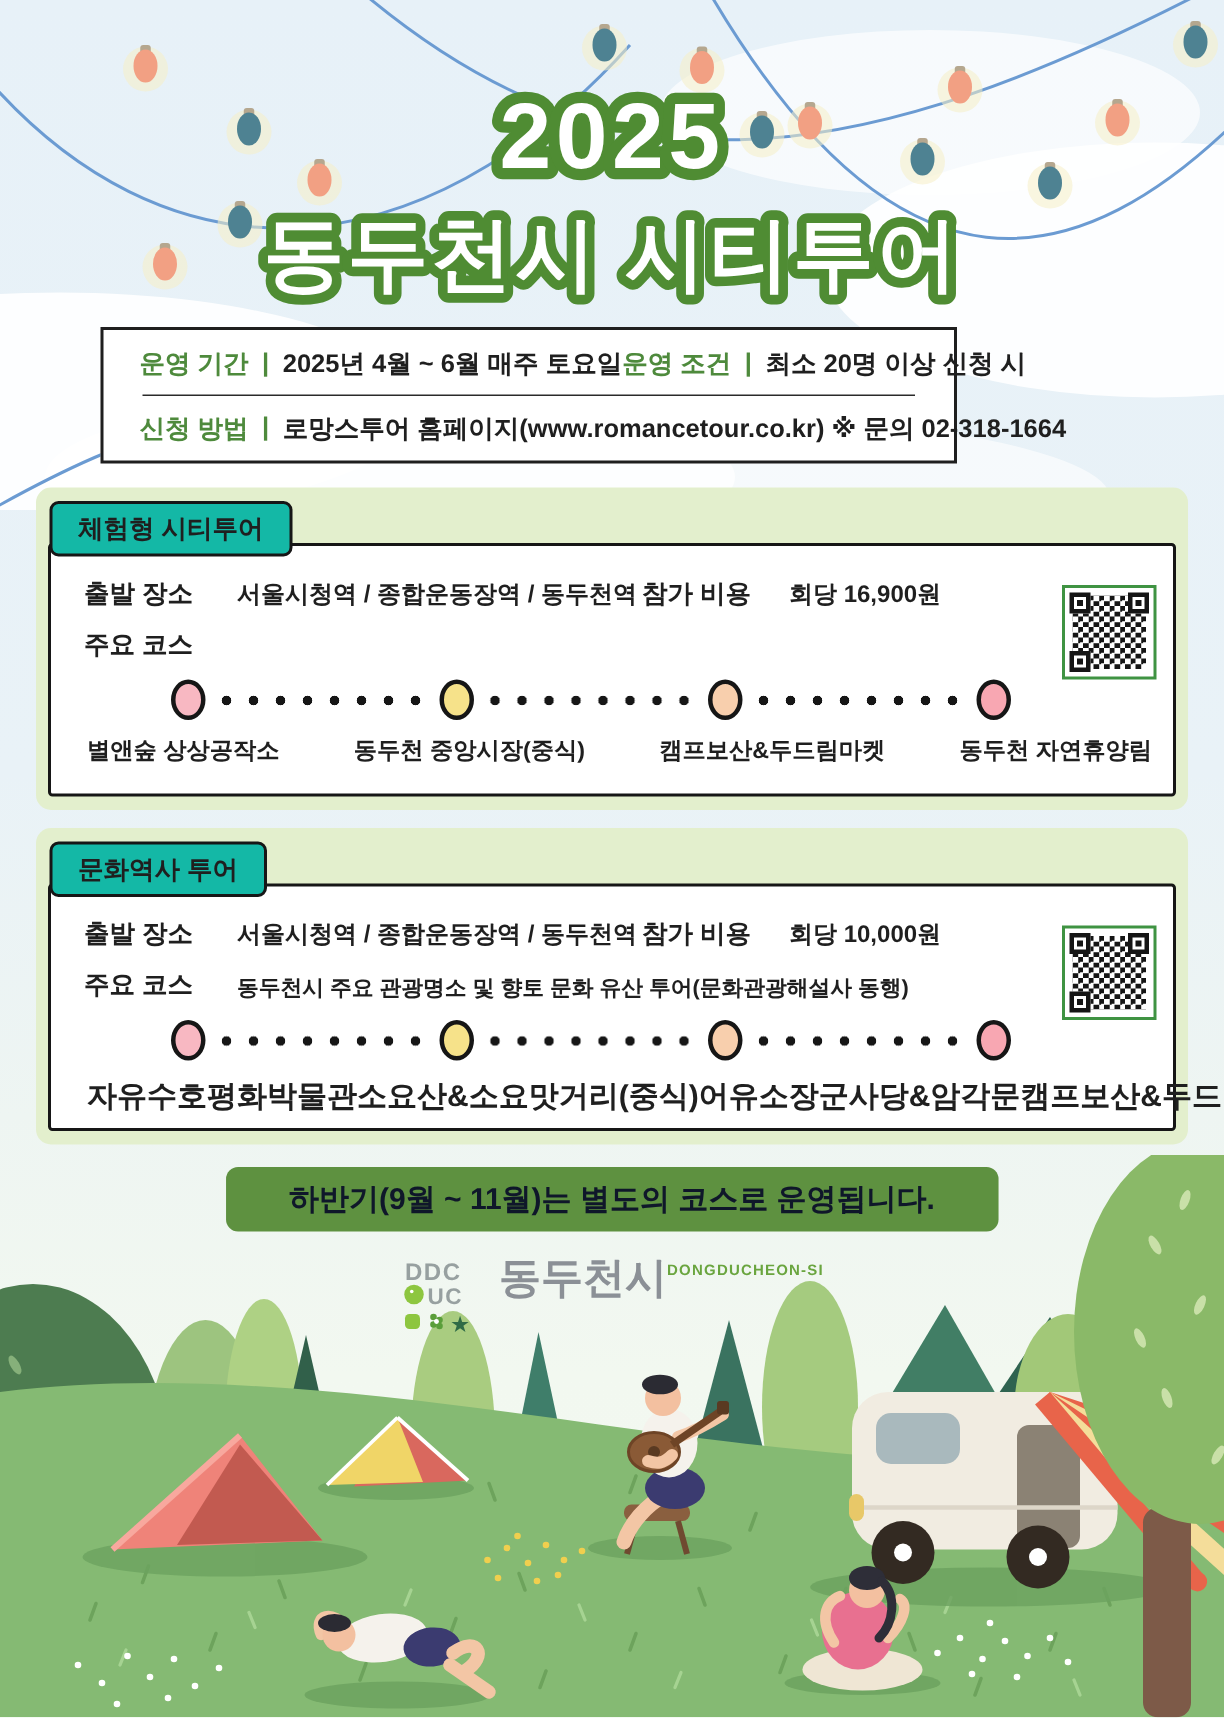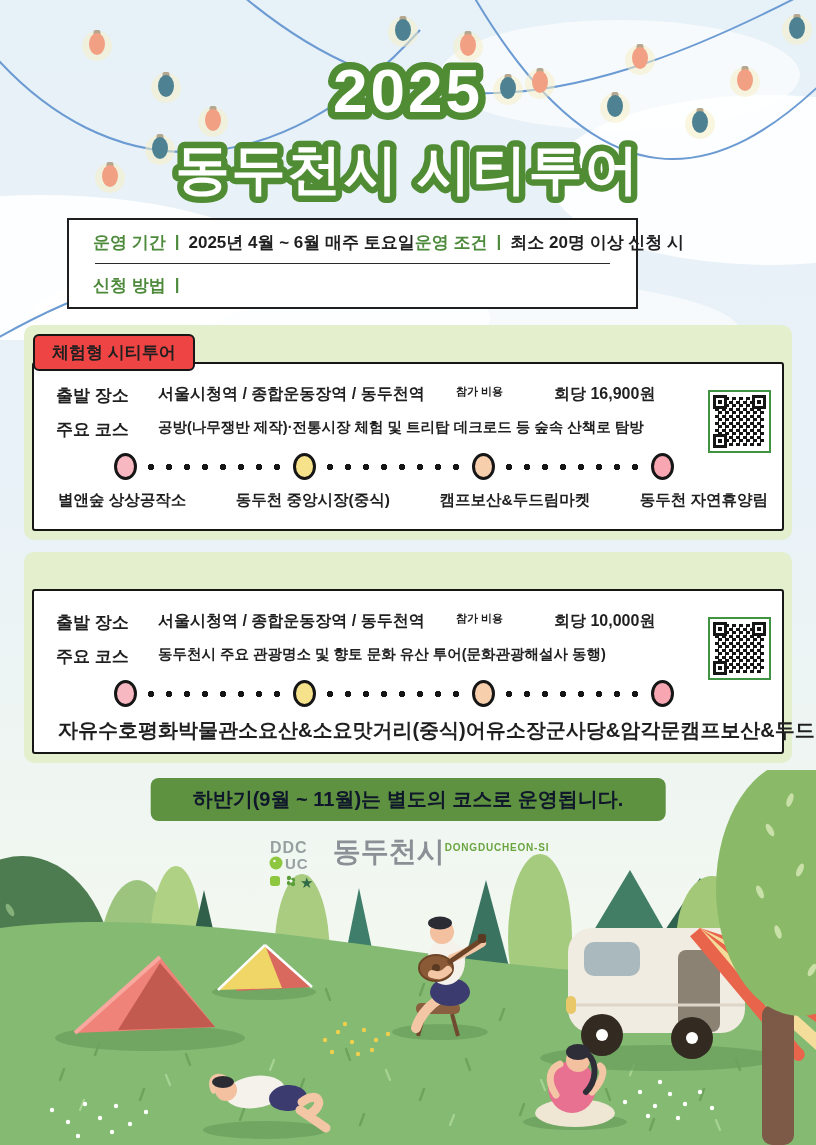--- a/index.html
+++ b/index.html
@@ -18,28 +18,28 @@
   .inforow.first{justify-content:space-between}
   .grp{display:flex;align-items:center}
   .lab{color:#4e8a3c;font-weight:800}
   .bar{color:#4e8a3c;font-weight:800;margin:0 9px}
   .divline{border-top:1.6px solid #2a2a2a;margin:0 2px}
 
   
   .section{position:absolute;left:24px;width:768px;background:#e3efcd;border-radius:10px;z-index:2}
   .s1{top:325px;height:215px}
   .s2{top:552px;height:211px}
-  .tab{position:absolute;top:9px;left:9px;background:#ef4444;border:2.5px solid #161616;border-radius:6px;
+  .tab{position:absolute;top:9px;left:9px;background:#14b8a6;border:2.5px solid #161616;border-radius:6px;
     padding:5px 17px;font-size:17px;font-weight:800;z-index:2;white-space:nowrap}
   .whitebox{position:absolute;left:8px;right:8px;top:37px;bottom:9px;background:#fff;border:2.5px solid #161616;
     border-radius:3px;padding:20px 12px 0 22px}
-  .fieldrow{display:flex;align-items:flex-start;font-size:16px;padding-right:78px;margin-bottom:11px;white-space:nowrap}
+  .fieldrow{display:flex;align-items:flex-end;font-size:16px;padding-right:106px;margin-bottom:11px;white-space:nowrap}
   .fl{width:102px;font-weight:800;font-size:17px;flex:none}
   .fv{font-weight:600;flex:none}
-  .fl2{margin-left:auto;width:98px;font-weight:800;font-size:11px;flex:none}
+  .fl2{margin-left:auto;width:98px;font-weight:800;font-size:17px;flex:none}
   .fv2{width:138px;font-weight:600;flex:none}
   .courserow{margin-bottom:4px}
   .course{font-size:14.5px}
   .route{display:flex;align-items:center;width:560px;margin:12px 0 10px 58px}
   .dot{width:23px;height:27px;border:3px solid #161616;border-radius:50%;flex:none}
   .c{flex:1;height:10px;margin:0 5px;background-image:radial-gradient(circle,#161616 3px,transparent 3.4px);
     background-size:18px 10px;background-repeat:repeat-x;background-position:left center}
   .d1{background:#f8b8c2}.d2{background:#f6e28a}.d3{background:#f8cfad}.d4{background:#f8a7b2}
   .stops{display:flex;justify-content:space-between;font-size:15.5px;font-weight:800;padding:0 2px;white-space:nowrap}
   .stops.tight{font-size:20px}
@@ -165,35 +165,35 @@
       <span class="grp">
         <span class="lab">운영 조건</span>
         <span class="bar">|</span>
         <span>최소 20명 이상 신청 시</span>
       </span>
     </div>
     <div class="divline"></div>
     <div class="inforow">
       <span class="lab">신청 방법</span>
       <span class="bar">|</span>
+      <span>로망스투어 홈페이지(www.romancetour.co.kr) ※ 문의 02-318-1664</span>
     </div>
   </div>
 
   <div class="section s1">
     <div class="tab">체험형 시티투어</div>
     <div class="whitebox">
       <div class="fieldrow">
         <span class="fl">출발 장소</span>
         <span class="fv">서울시청역 / 종합운동장역 / 동두천역</span>
         <span class="fl2">참가 비용</span>
         <span class="fv2">회당 16,900원</span>
       </div>
       <div class="fieldrow courserow">
         <span class="fl">주요 코스</span>
-        <span class="fv course">공방(나무쟁반 제작)·전통시장 체험 및 트리탑 데크로드 등 숲속 산책로 탐방</span>
       </div>
       <div class="route">
         <span class="dot d1"></span>
           <span class="c"></span>
         <span class="dot d2"></span>
           <span class="c"></span>
         <span class="dot d3"></span>
           <span class="c"></span>
         <span class="dot d4"></span>
       </div>
@@ -206,20 +206,21 @@
       <div class="qr">
         <div class="qr-pat"></div>
         <div class="fp tl"></div>
           <div class="fp tr"></div>
           <div class="fp bl"></div>
       </div>
     </div>
   </div>
 
   <div class="section s2">
+    <div class="tab">문화역사 투어</div>
     <div class="whitebox">
       <div class="fieldrow">
         <span class="fl">출발 장소</span>
         <span class="fv">서울시청역 / 종합운동장역 / 동두천역</span>
         <span class="fl2">참가 비용</span>
         <span class="fv2">회당 10,000원</span>
       </div>
       <div class="fieldrow courserow">
         <span class="fl">주요 코스</span>
         <span class="fv course">동두천시 주요 관광명소 및 향토 문화 유산 투어(문화관광해설사 동행)</span>

